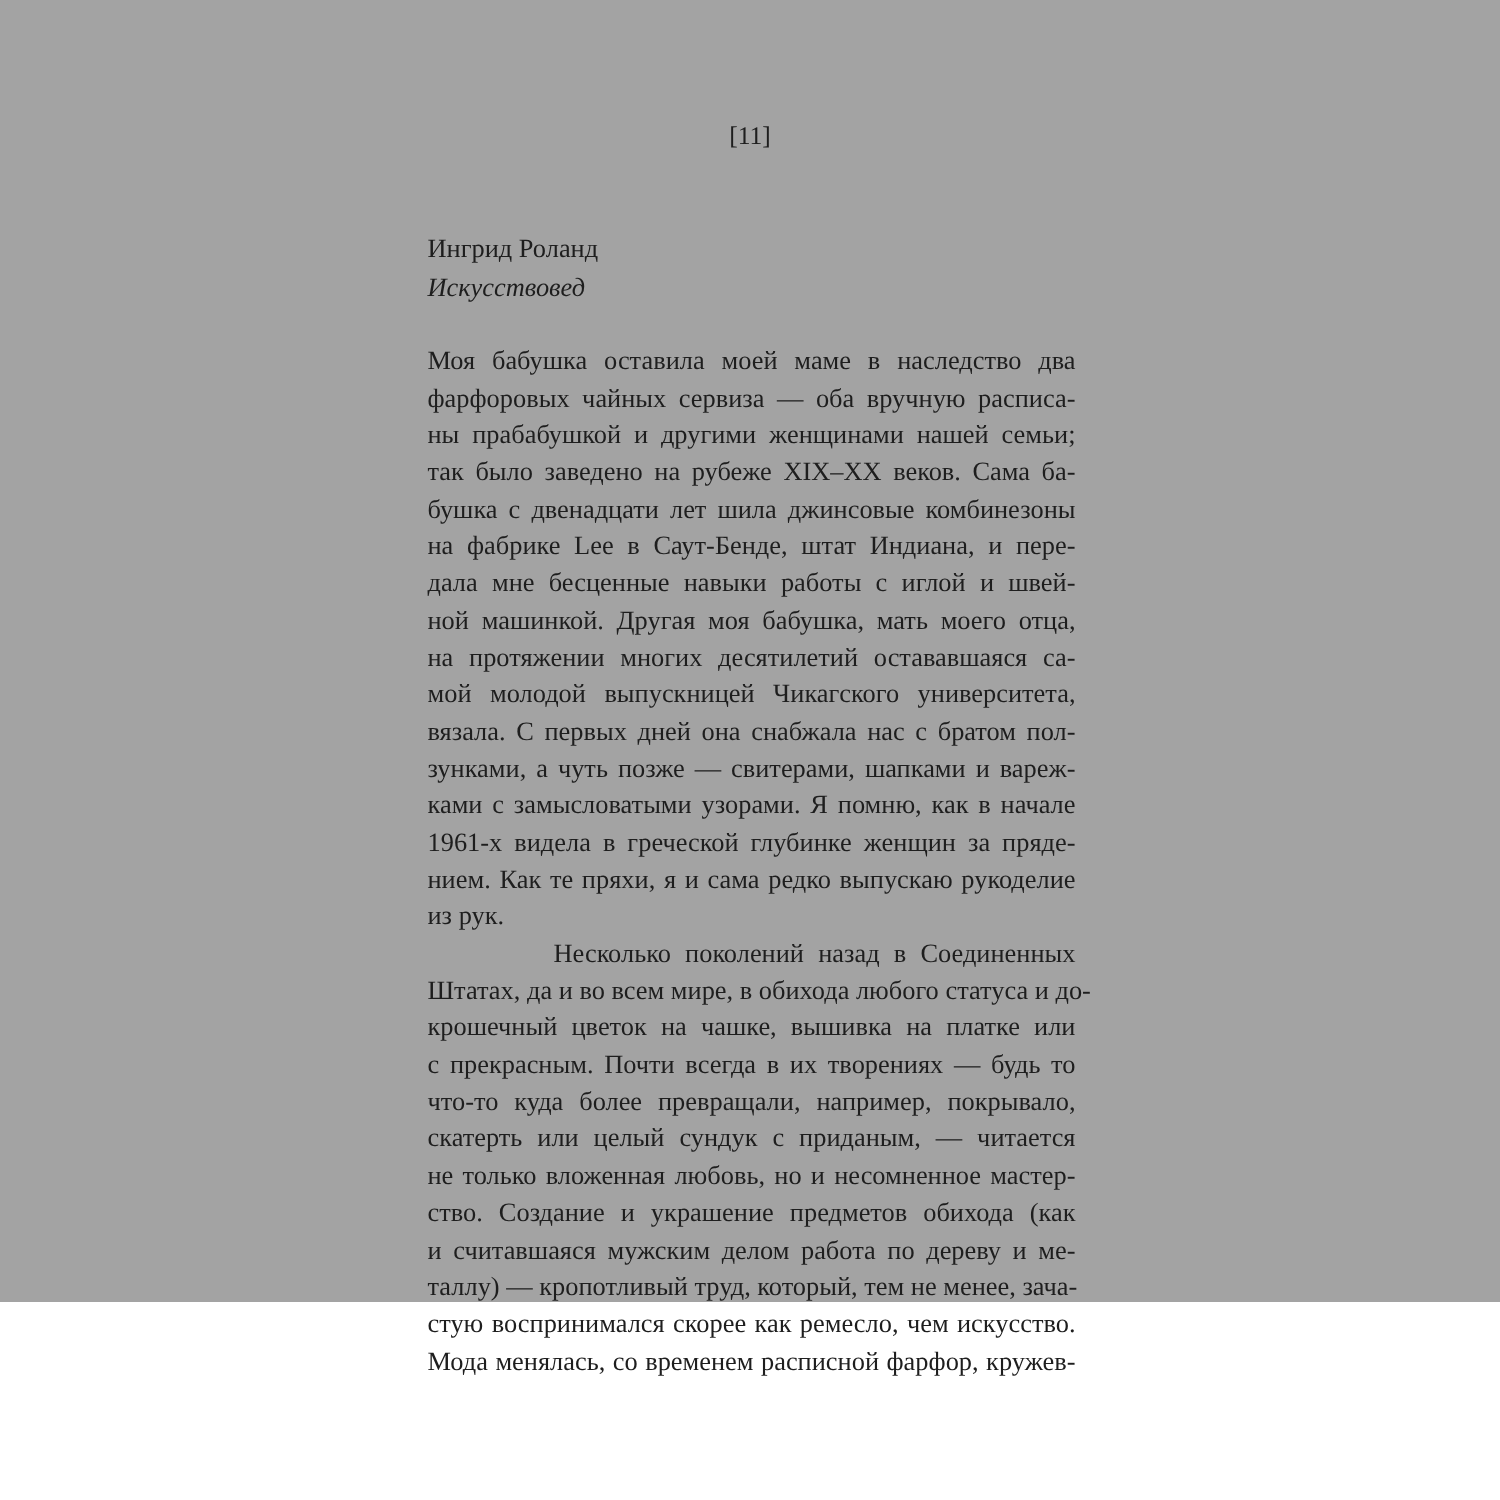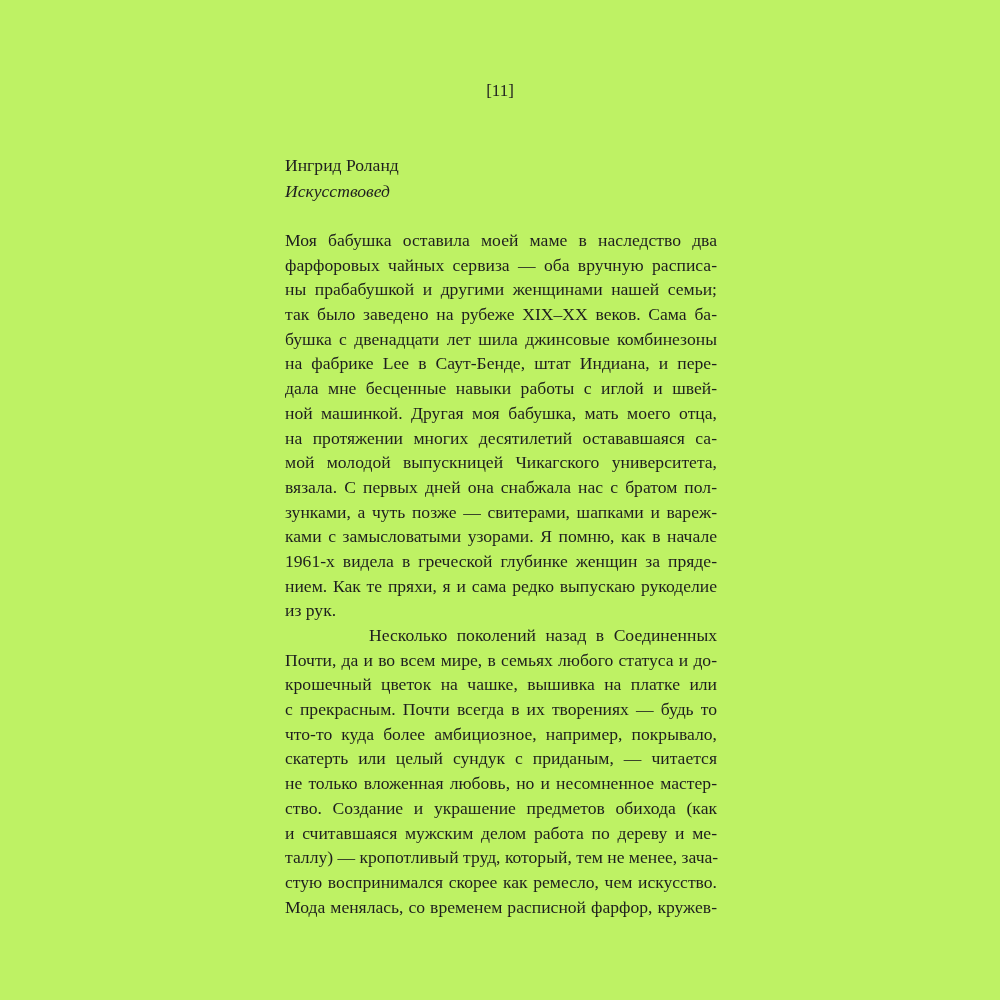--- a/index.html
+++ b/index.html
@@ -1,19 +1,19 @@
 <!DOCTYPE html>
 <html><head>
   <meta charset="utf-8">
   <style>
     html, body { margin: 0; padding: 0; background: #ffffff; }
     body { width: 1000px; height: 1000px; position: relative; overflow: hidden; }
     .page {
-      position: absolute; left: 0; top: 0; width: 1000px; height: 1000px;
-      background: #bef264; color: #1e1e1e;
+      position: absolute; left: 0; top: 0; width: 1000px; height: 868px;
+      background: #a3a3a3; color: #1e1e1e;
       font-family: "DejaVu Serif", "Liberation Serif", serif;
     }
     .page-number {
       position: absolute; top: 80px; left: 0; width: 1000px;
       text-align: center; font-size: 17px; line-height: 22px;
       font-family: "Liberation Serif", serif;
     }
     .block {
       position: absolute; left: 285px; width: 432px;
       font-family: "Liberation Serif", serif;
@@ -56,24 +56,24 @@
       <span class="line">мой молодой выпускницей Чикагского университета,</span>
       <span class="line">вязала. С первых дней она снабжала нас с братом пол-</span>
       <span class="line">зунками, а чуть позже — свитерами, шапками и вареж-</span>
       <span class="line">ками с замысловатыми узорами. Я помню, как в начале</span>
       <span class="line">1961-х видела в греческой глубинке женщин за пряде-</span>
       <span class="line">нием. Как те пряхи, я и сама редко выпускаю рукоделие</span>
       <span class="line last">из рук.</span>
     </div>
     <div>
       <span class="line indent">Несколько поколений назад в Соединенных</span>
-      <span class="line">Почти, да и во всем мире, в семьях любого статуса и до-</span>
+      <span class="line">Штатах, да и во всем мире, в обихода любого статуса и до-</span>
       <span class="line">крошечный цветок на чашке, вышивка на платке или</span>
       <span class="line">с прекрасным. Почти всегда в их творениях — будь то</span>
-      <span class="line">что-то куда более амбициозное, например, покрывало,</span>
+      <span class="line">что-то куда более превращали, например, покрывало,</span>
       <span class="line">скатерть или целый сундук с приданым, — читается</span>
       <span class="line">не только вложенная любовь, но и несомненное мастер-</span>
       <span class="line">ство. Создание и украшение предметов обихода (как</span>
       <span class="line">и считавшаяся мужским делом работа по дереву и ме-</span>
       <span class="line">таллу) — кропотливый труд, который, тем не менее, зача-</span>
       <span class="line">стую воспринимался скорее как ремесло, чем искусство.</span>
       <span class="line">Мода менялась, со временем расписной фарфор, кружев-</span>
     </div>
   </div>
 </div>

